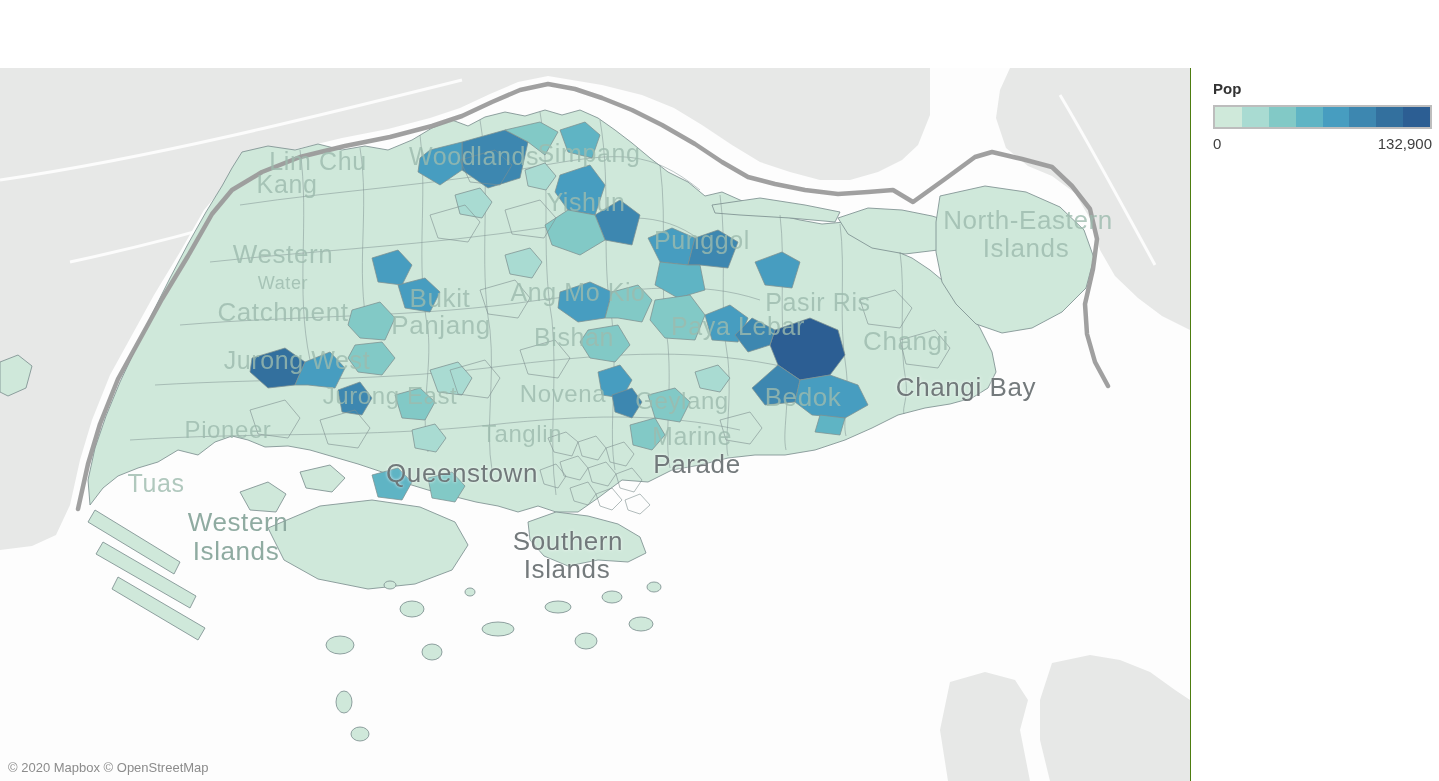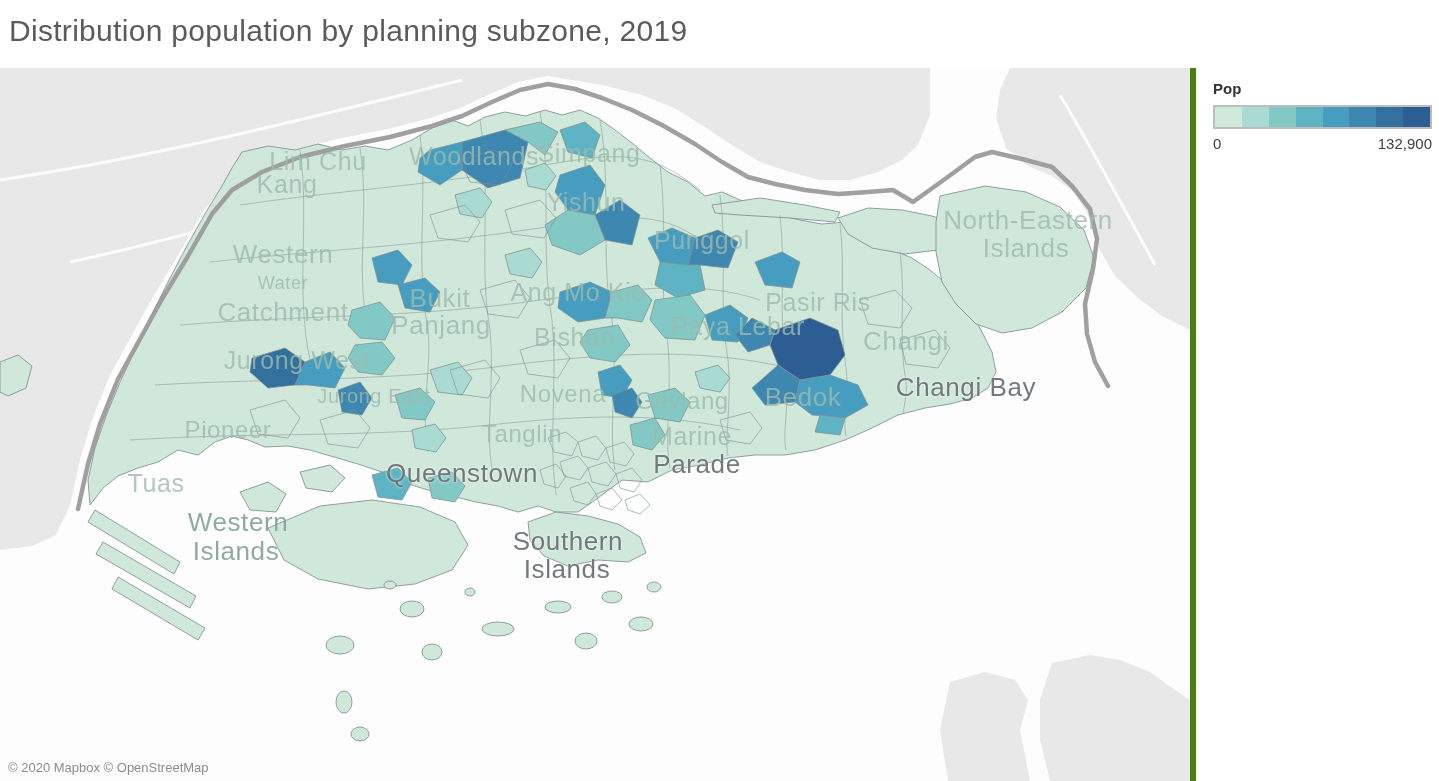--- a/index.html
+++ b/index.html
@@ -2,21 +2,21 @@
 <html style="--c0: #cfe9da; --c1: #a9dbd2; --c2: #82c9c6; --c3: #5fb4c4; --c4: #479dc0; --c5: #3d87b0; --c6: #33709e; --c7: #2c5e93; --sea: #fdfdfd; --neighbor_land: #e7e8e7; --border_line: #9b9b9b; --base_fill: #cfe8da; --stroke: #7e9090;"><head>
 <meta charset="utf-8">
 <style>
   html,body{margin:0;padding:0;background:#fff;}
   #page{position:relative;width:1439px;height:781px;background:#fff;overflow:hidden;
         font-family:"Liberation Sans","DejaVu Sans",sans-serif;}
   #title{position:absolute;left:9px;top:14px;font-size:30px;font-weight:400;
          color:#5b5b5b;letter-spacing:.3px;white-space:nowrap;}
   
   #map{position:absolute;left:0;top:68px;width:1190px;height:713px;background:#fdfdfd;
-       overflow:hidden;border-right:6px solid #4d7c0f;}
+       overflow:hidden;border-right:1px solid #4d7c0f;}
   #map svg{position:absolute;left:0;top:0;}
   .landmass{fill:var(--neighbor_land);stroke:none;}
   .road{fill:none;stroke:#ffffff;stroke-width:3;opacity:.85;}
   .borderline{fill:none;stroke:var(--border_line);stroke-width:4.5;
               stroke-linejoin:round;stroke-linecap:round;opacity:.95;}
   .isle{fill:var(--base_fill);stroke:var(--stroke);stroke-width:1;stroke-opacity:.85;}
   .mesh{fill:none;stroke:var(--stroke);stroke-width:1;stroke-opacity:.5;}
   .cell{fill:none;stroke:var(--stroke);stroke-width:1;stroke-opacity:.6;}
   .f1{fill:var(--c1);} .f2{fill:var(--c2);} .f3{fill:var(--c3);} .f4{fill:var(--c4);}
   .f5{fill:var(--c5);} .f6{fill:var(--c6);} .f7{fill:var(--c7);}
@@ -35,21 +35,20 @@
   #legend-gradient{display:flex;width:215px;height:20px;border:2px solid #bdbdbd;}
   #legend-gradient .swatch{flex:1 1 auto;}
   #legend-scale{display:flex;justify-content:space-between;margin-top:6px;
                 font-size:15px;color:#3f3f3f;}
 </style>
 </head>
 <body>
 
 <div id="page">
 
-  <div id="title">Distribution population by planning subzone, 2019</div>
 
   <div id="map">
     <svg width="1190" height="713" viewBox="0 68 1190 713">
 
       <g>
         <path class="landmass" d="M0,68 L930,68 L930,115 L918,145 L902,160 L878,172 L850,180 L820,180 L790,172 L760,162 L732,145 L702,125 L674,108 L642,95 L602,85 L572,80 L548,76 L518,82 L490,94 L460,108 L430,118 L388,129 L342,138 L296,149 L258,164 L226,184 L204,210 L180,252 L154,295 L132,335 L110,375 L92,420 L80,460 L70,505 L56,535 L32,546 L0,550 Z"></path>
         <path class="landmass" d="M1010,68 L1190,68 L1190,330 L1162,316 L1138,298 L1115,276 L1100,250 L1092,222 L1075,193 L1052,176 L1028,166 L1006,148 L996,118 L1000,90 Z"></path>
         <path class="landmass" d="M1052,663 L1090,655 L1120,660 L1150,672 L1175,690 L1190,700 L1190,781 L1050,781 L1040,740 L1040,700 Z"></path>
         <path class="landmass" d="M950,682 L985,672 L1015,680 L1028,700 L1020,730 L1030,781 L948,781 L940,730 Z"></path>
         <path class="road" d="M0,180 C150,158 310,118 462,80"></path>
@@ -200,21 +199,21 @@
         <span class="maplabel land" style="left: 522px; top: 366px; font-size: 24px;">Tanglin</span>
         <span class="maplabel land" style="left: 682px; top: 333px; font-size: 24px;">Geylang</span>
         <span class="maplabel land" style="left: 771px; top: 329px; font-size: 26px; margin-left: 32px;">Bedok</span>
         <span class="maplabel land" style="left: 738px; top: 258px; font-size: 25px;">Paya Lebar</span>
         <span class="maplabel land" style="left: 818px; top: 234px; font-size: 25px;">Pasir Ris</span>
         <span class="maplabel land" style="left: 906px; top: 273px; font-size: 26px;">Changi</span>
         <span class="maplabel water" style="left: 966px; top: 319px; font-size: 26px;">Changi Bay</span>
         <span class="maplabel land" style="left: 1028px; top: 152px; font-size: 26px;">North-Eastern</span>
         <span class="maplabel land" style="left: 1026px; top: 180px; font-size: 26px;">Islands</span>
         <span class="maplabel land" style="left: 297px; top: 292px; font-size: 25px;">Jurong West</span>
-        <span class="maplabel land" style="left: 374px; top: 328px; font-size: 20px;">Jurong East</span>
+        <span class="maplabel land" style="left: 390px; top: 328px; font-size: 24px;">Jurong East</span>
         <span class="maplabel land" style="left: 228px; top: 362px; font-size: 24px;">Pioneer</span>
         <span class="maplabel land" style="left: 156px; top: 415px; font-size: 25px;">Tuas</span>
         <span class="maplabel mid" style="left: 238px; top: 454px; font-size: 26px;">Western</span>
         <span class="maplabel mid" style="left: 236px; top: 483px; font-size: 26px;">Islands</span>
         <span class="maplabel water" style="left: 462px; top: 405px; font-size: 26px;">Queenstown</span>
         <span class="maplabel water" style="left: 568px; top: 473px; font-size: 26px;">Southern</span>
         <span class="maplabel water" style="left: 567px; top: 501px; font-size: 26px;">Islands</span>
         <span class="maplabel land" style="left: 692px; top: 368px; font-size: 25px;">Marine</span>
         <span class="maplabel water" style="left: 697px; top: 396px; font-size: 26px;">Parade</span>
       </div>

